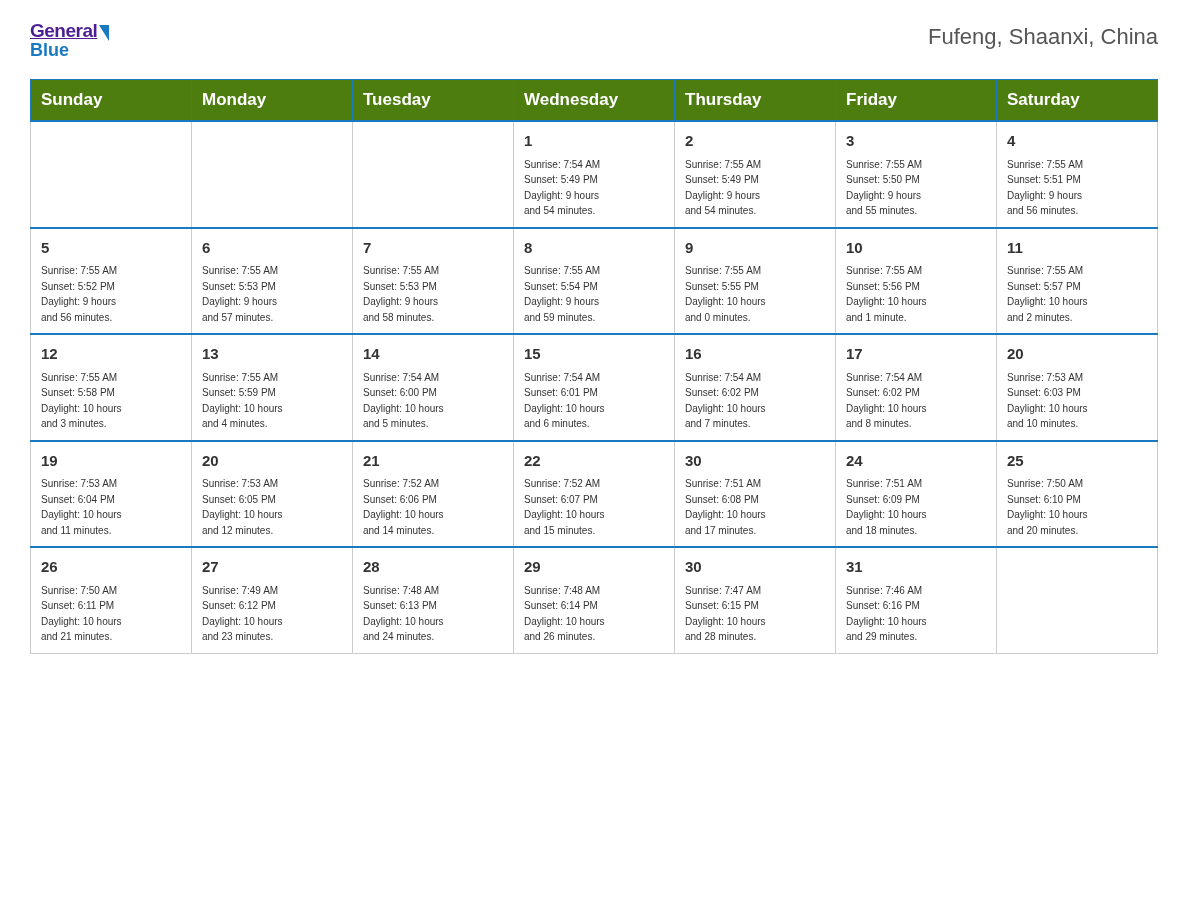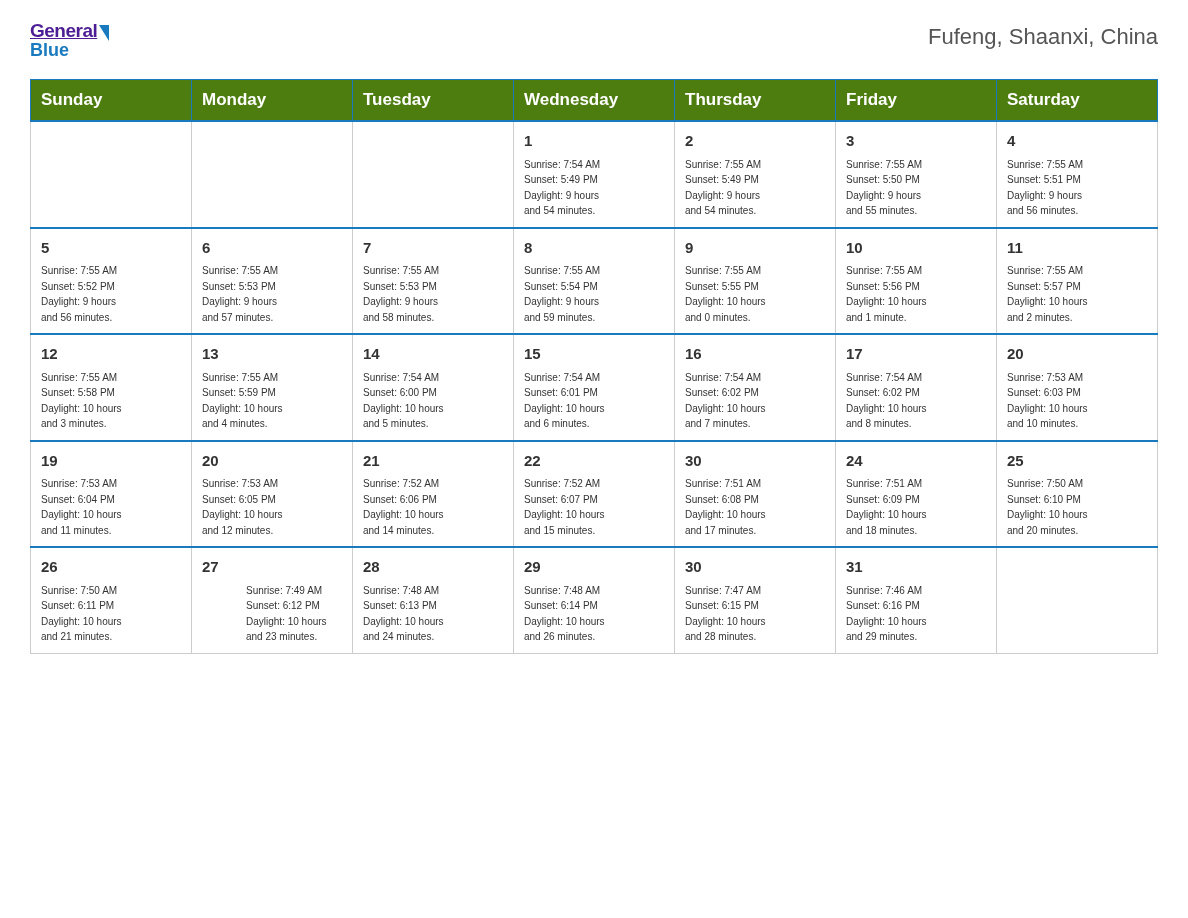--- a/index.html
+++ b/index.html
@@ -319,21 +319,21 @@
       <tr>
         <td>
           <span class="day-number">26</span>
           <div class="day-info" style="white-space: pre-line;">Sunrise: 7:50 AM
 Sunset: 6:11 PM
 Daylight: 10 hours
 and 21 minutes.</div>
         </td>
         <td>
           <span class="day-number">27</span>
-          <div class="day-info" style="white-space: pre-line; margin-left: 44px;">Sunrise: 7:49 AM
+          <div class="day-info" style="white-space: pre-line;">Sunrise: 7:49 AM
 Sunset: 6:12 PM
 Daylight: 10 hours
 and 23 minutes.</div>
         </td>
         <td>
           <span class="day-number">28</span>
           <div class="day-info" style="white-space: pre-line;">Sunrise: 7:48 AM
 Sunset: 6:13 PM
 Daylight: 10 hours
 and 24 minutes.</div>

